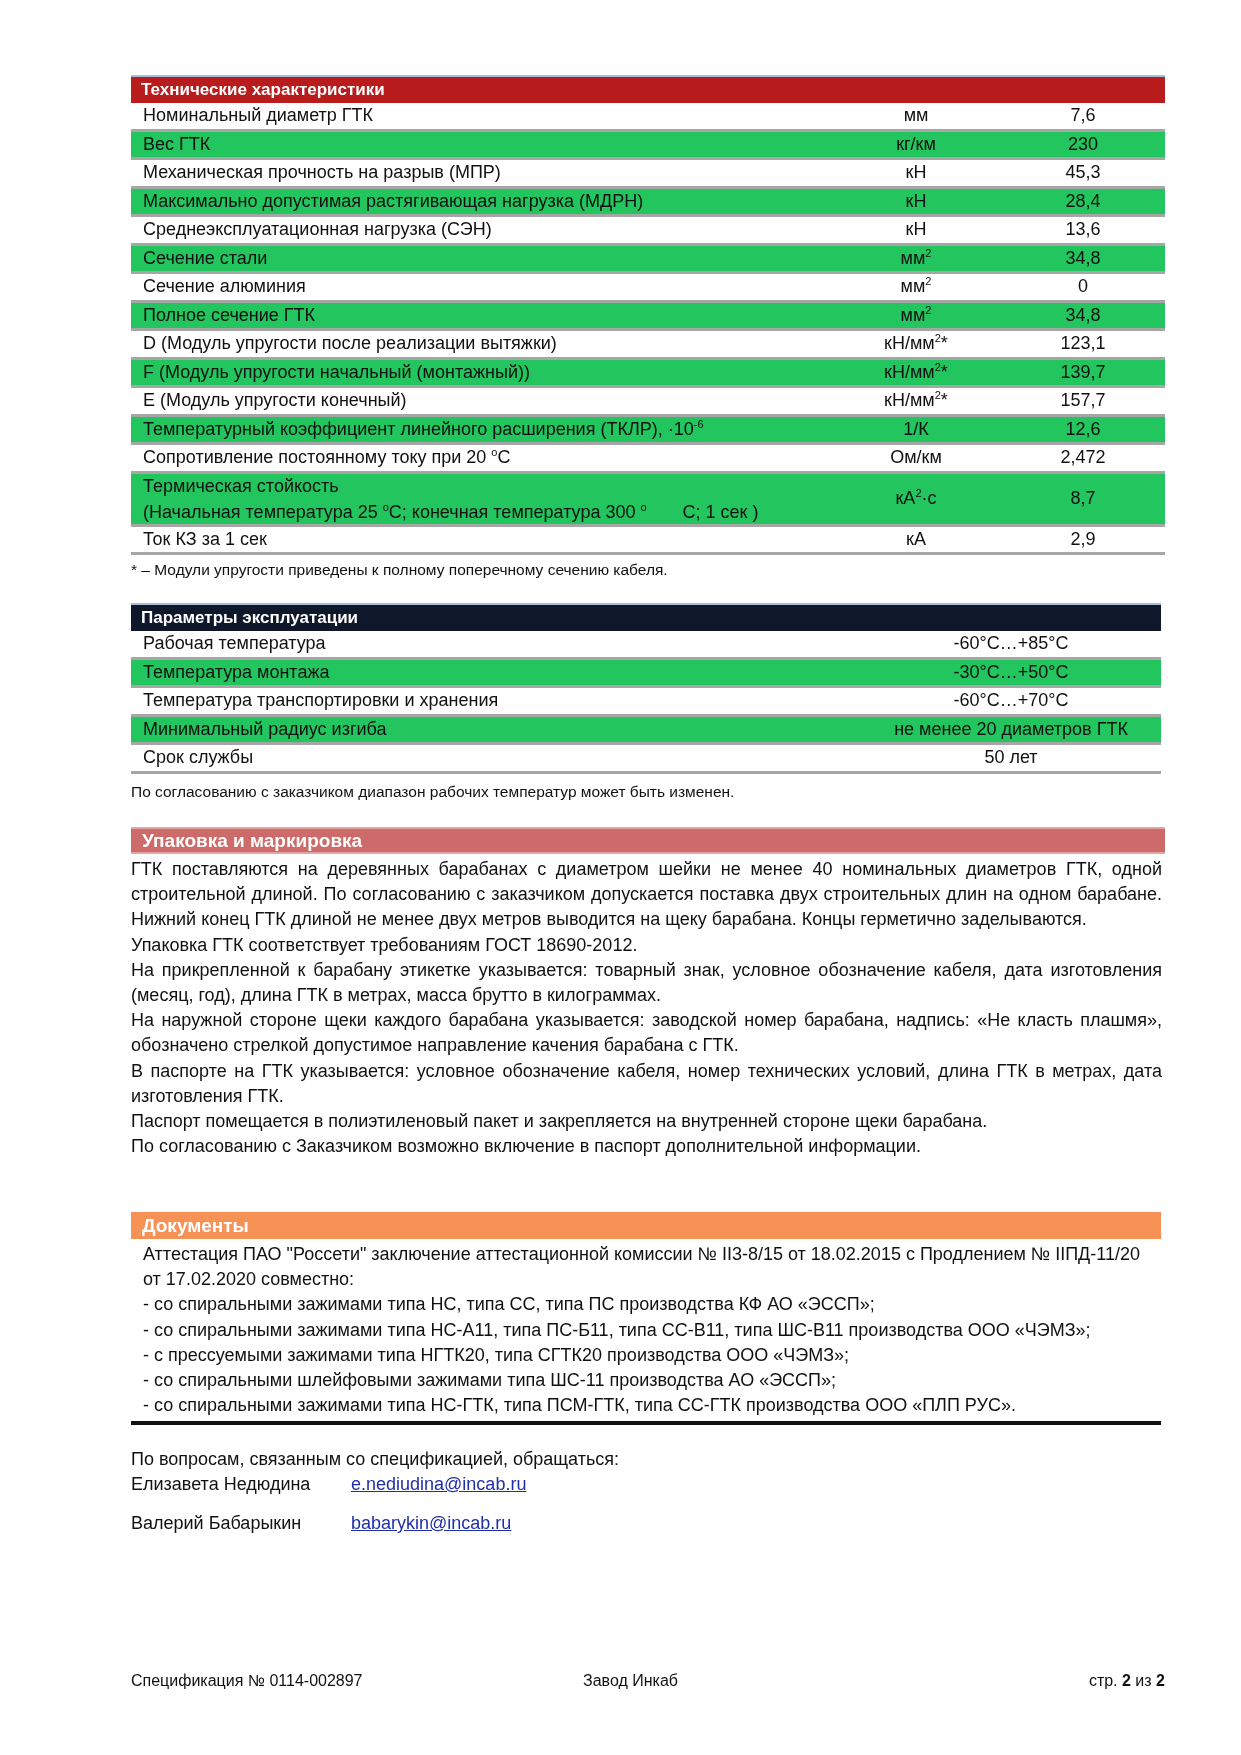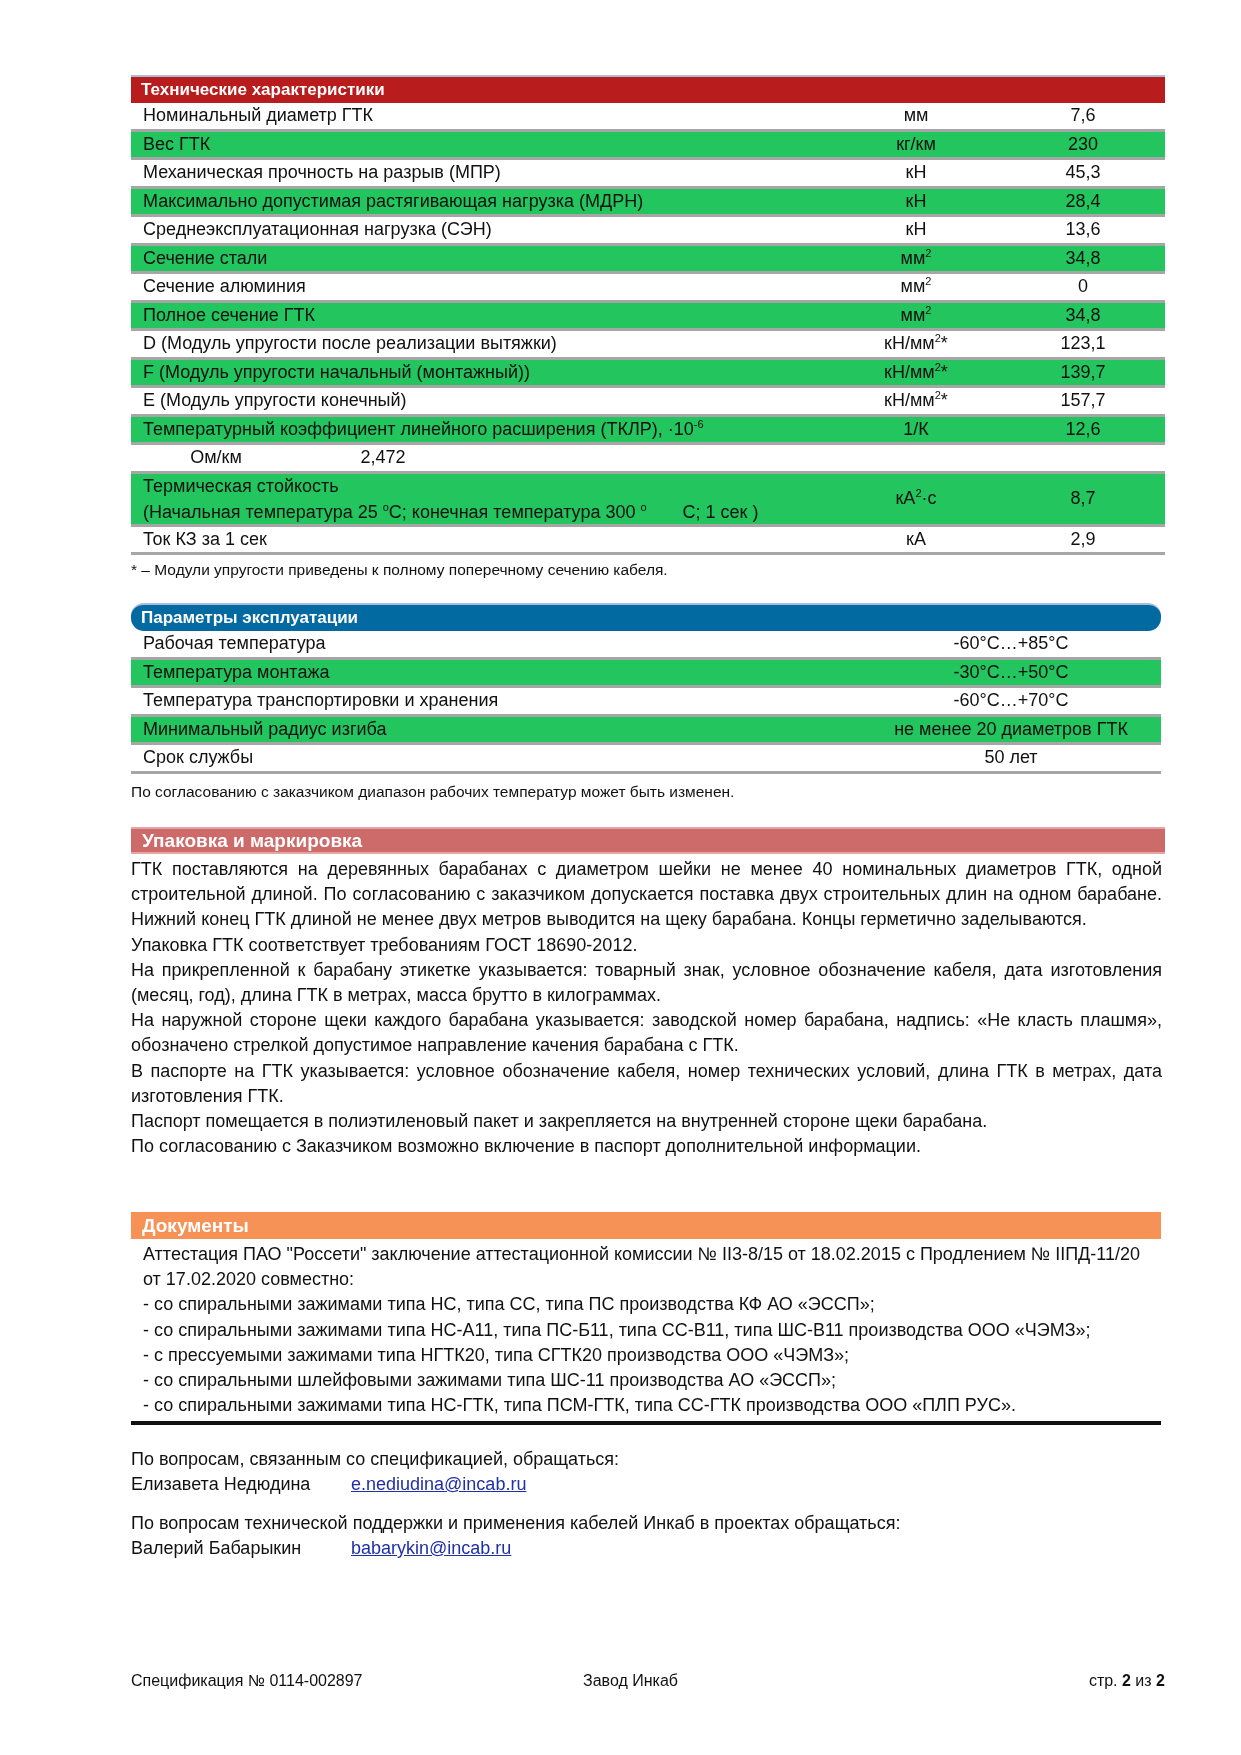--- a/index.html
+++ b/index.html
@@ -25,21 +25,21 @@
   .row .c1 { flex: 1; padding-left: 12px; white-space: nowrap; }
   .row .c2 { width: 170px; text-align: center; }
   .row .c3 { width: 164px; text-align: center; }
   .row.tall { height: 53px; }
   .row.tall .c1 { line-height: 26px; }
   sup { font-size: 11px; vertical-align: 7px; line-height: 0; }
 
   #tech { top: 75px; }
   #tech .head { background: #b91c1c; }
   #ops { top: 603px; }
-  #ops .head { background: #0369a1; border-radius: 13px; }
+  #ops .head { background: #0f172a; }
   #ops .row .c1 { flex: 1; }
   #ops .row .c3 { width: 300px; text-align: center; }
 
   .note { position: absolute; left: 131px; font-size: 15.5px; }
   #tech-note { top: 561px; }
   #ops-note { top: 783px; }
 
   
   .sect { position: absolute; left: 131px; width: 1034px; }
   .sect .head {
@@ -133,20 +133,21 @@
       <div class="c1">E (Модуль упругости конечный)</div>
       <div class="c2"><span style="white-space: pre;">кН/мм</span><sup>2</sup><span style="white-space: pre;">*</span></div>
       <div class="c3">157,7</div>
     </div>
     <div class="row alt">
       <div class="c1"><span style="white-space: pre;">Температурный коэффициент линейного расширения (ТКЛР), ·10</span><sup>-6</sup></div>
       <div class="c2">1/К</div>
       <div class="c3">12,6</div>
     </div>
     <div class="row">
+      <div class="c1"><span style="white-space: pre;">Сопротивление постоянному току при 20 </span><sup>о</sup><span style="white-space: pre;">С</span></div>
       <div class="c2">Ом/км</div>
       <div class="c3">2,472</div>
     </div>
     <div class="row alt tall">
       <div class="c1">
         <div>Термическая стойкость</div>
         <div><span style="white-space: pre;">(Начальная температура 25 </span><sup>о</sup><span style="white-space: pre;">С; конечная температура 300 </span><sup>о</sup><span style="white-space: pre; padding-left: 36px;">С; 1 сек )</span></div>
       </div>
       <div class="c2"><span style="white-space: pre;">кА</span><sup>2</sup><span style="white-space: pre;">·с</span></div>
       <div class="c3">8,7</div>
@@ -210,21 +211,20 @@
     <div class="docs-rule"></div>
   </div>
 
   <div class="contact" id="contact1">
     <div>По вопросам, связанным со спецификацией, обращаться:</div>
     <div>
       <span class="name" style="white-space: pre;">Елизавета Недюдина</span><a title="e.nediudina@incab.ru">e.nediudina@incab.ru</a>
     </div>
   </div>
   <div class="contact" id="contact2">
-    <div>По вопросам технической поддержки и применения кабелей Инкаб в проектах обращаться:</div>
     <div>
       <span class="name" style="white-space: pre;">Валерий Бабарыкин</span><a title="babarykin@incab.ru">babarykin@incab.ru</a>
     </div>
   </div>
 
   <div class="footer">
     <span class="left" style="white-space: pre;">Спецификация № 0114-002897</span>
     <span class="mid" style="white-space: pre;">Завод Инкаб</span>
     <span class="right"><span style="white-space: pre;">стр. </span><b>2</b><span style="white-space: pre;"> из </span><b>2</b></span>
   </div>

